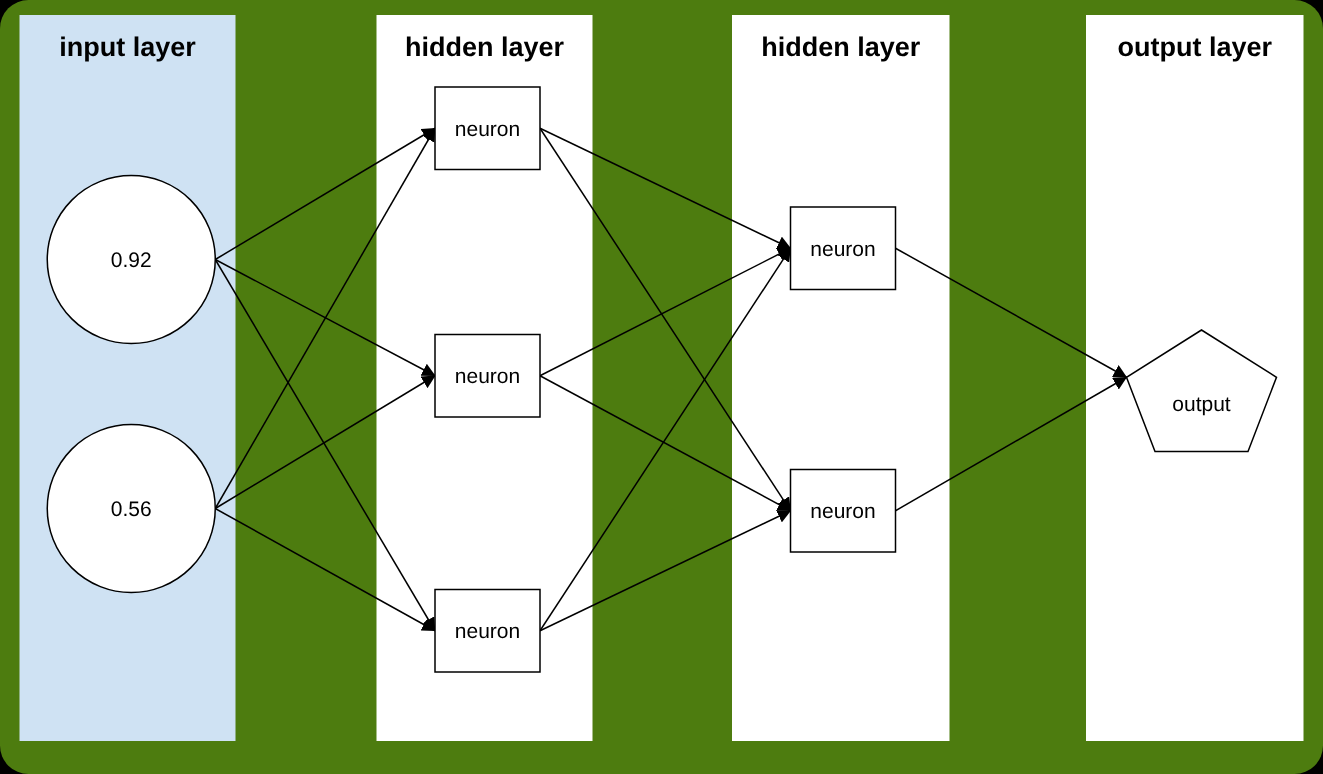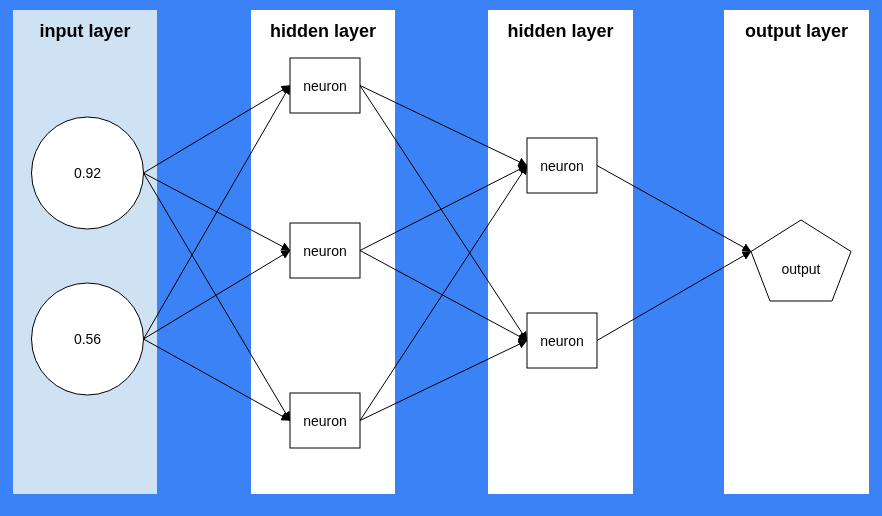--- a/index.html
+++ b/index.html
@@ -4,23 +4,24 @@
 <style>
   html, body {
     margin: 0;
     padding: 0;
     background: #000000;
   }
   .stage {
     position: relative;
     width: 882px;
     height: 516px;
-    background: #3b82f6;
+    background: #4d7c0f;
     overflow: hidden;
     font-family: "Liberation Sans", sans-serif;
+    border-radius: 19px;
   }
   svg { display: block; }
   .layer-title {
     font-family: "Liberation Sans", sans-serif;
     font-size: 18px;
     font-weight: bold;
     fill: #000000;
     text-anchor: middle;
   }
   .node-label {

